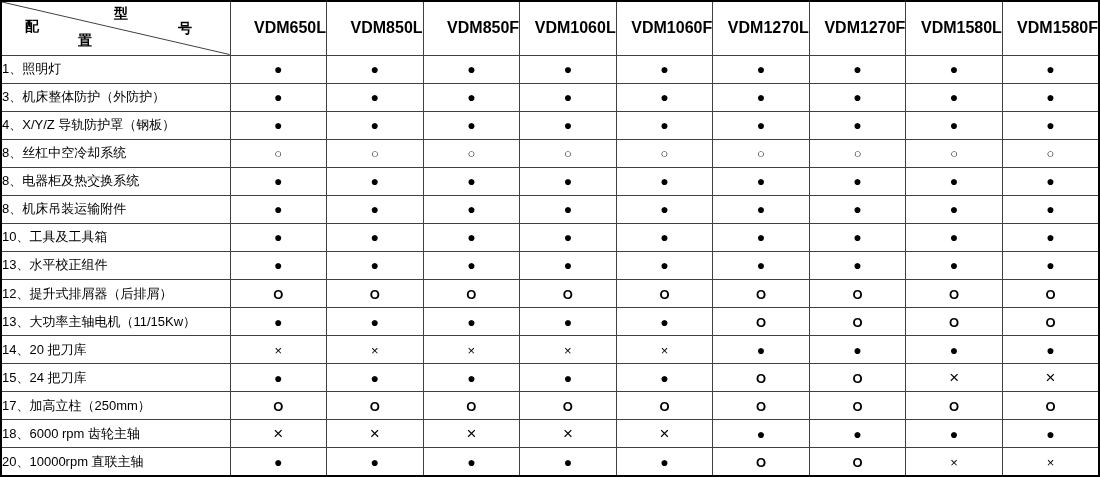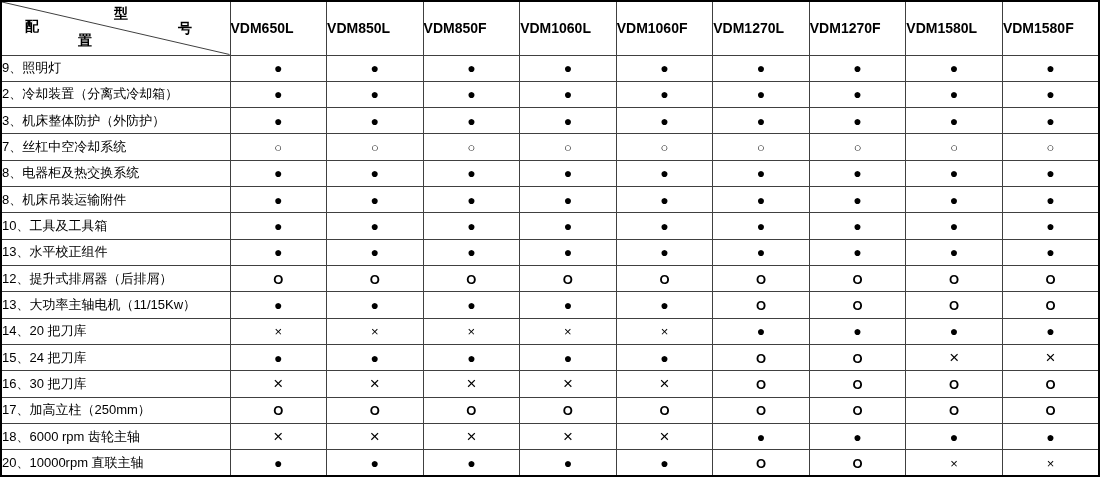--- a/index.html
+++ b/index.html
@@ -29,23 +29,23 @@
   }
   table.spec th,table.spec td{
     border:1px solid var(--grid);
     padding:0;
     vertical-align:middle;
     overflow:hidden;
   }
   thead tr{height:54px;}
   tbody tr{height:21px;}
   th.model{
-    font-size:14px;
+    font-size:16px;
     font-weight:bold;
-    text-align:left;
+    text-align:right;
     white-space:nowrap;
     color:var(--text);
   }
   th.corner{
     position:relative;
     padding:0;
   }
   th.corner svg{
     position:absolute;left:0;top:0;
     width:100%;height:100%;
@@ -113,33 +113,21 @@
         <th class="model">VDM1060L</th>
         <th class="model">VDM1060F</th>
         <th class="model">VDM1270L</th>
         <th class="model">VDM1270F</th>
         <th class="model">VDM1580L</th>
         <th class="model">VDM1580F</th>
       </tr>
     </thead>
     <tbody id="spec-body">
         <tr>
-          <td class="label">9、照明灯</td>
-          <td class="cell"><span class="sym sym-B">●</span></td>
-          <td class="cell"><span class="sym sym-B">●</span></td>
-          <td class="cell"><span class="sym sym-B">●</span></td>
-          <td class="cell"><span class="sym sym-B">●</span></td>
-          <td class="cell"><span class="sym sym-B">●</span></td>
-          <td class="cell"><span class="sym sym-B">●</span></td>
-          <td class="cell"><span class="sym sym-B">●</span></td>
-          <td class="cell"><span class="sym sym-B">●</span></td>
-          <td class="cell"><span class="sym sym-B">●</span></td>
-        </tr>
-        <tr>
-          <td class="label">2、冷却装置（分离式冷却箱）</td>
+          <td class="label">1、照明灯</td>
           <td class="cell"><span class="sym sym-B">●</span></td>
           <td class="cell"><span class="sym sym-B">●</span></td>
           <td class="cell"><span class="sym sym-B">●</span></td>
           <td class="cell"><span class="sym sym-B">●</span></td>
           <td class="cell"><span class="sym sym-B">●</span></td>
           <td class="cell"><span class="sym sym-B">●</span></td>
           <td class="cell"><span class="sym sym-B">●</span></td>
           <td class="cell"><span class="sym sym-B">●</span></td>
           <td class="cell"><span class="sym sym-B">●</span></td>
         </tr>
@@ -149,21 +137,33 @@
           <td class="cell"><span class="sym sym-B">●</span></td>
           <td class="cell"><span class="sym sym-B">●</span></td>
           <td class="cell"><span class="sym sym-B">●</span></td>
           <td class="cell"><span class="sym sym-B">●</span></td>
           <td class="cell"><span class="sym sym-B">●</span></td>
           <td class="cell"><span class="sym sym-B">●</span></td>
           <td class="cell"><span class="sym sym-B">●</span></td>
           <td class="cell"><span class="sym sym-B">●</span></td>
         </tr>
         <tr>
-          <td class="label">7、丝杠中空冷却系统</td>
+          <td class="label">4、X/Y/Z 导轨防护罩（钢板）</td>
+          <td class="cell"><span class="sym sym-B">●</span></td>
+          <td class="cell"><span class="sym sym-B">●</span></td>
+          <td class="cell"><span class="sym sym-B">●</span></td>
+          <td class="cell"><span class="sym sym-B">●</span></td>
+          <td class="cell"><span class="sym sym-B">●</span></td>
+          <td class="cell"><span class="sym sym-B">●</span></td>
+          <td class="cell"><span class="sym sym-B">●</span></td>
+          <td class="cell"><span class="sym sym-B">●</span></td>
+          <td class="cell"><span class="sym sym-B">●</span></td>
+        </tr>
+        <tr>
+          <td class="label">8、丝杠中空冷却系统</td>
           <td class="cell"><span class="sym sym-C">○</span></td>
           <td class="cell"><span class="sym sym-C">○</span></td>
           <td class="cell"><span class="sym sym-C">○</span></td>
           <td class="cell"><span class="sym sym-C">○</span></td>
           <td class="cell"><span class="sym sym-C">○</span></td>
           <td class="cell"><span class="sym sym-C">○</span></td>
           <td class="cell"><span class="sym sym-C">○</span></td>
           <td class="cell"><span class="sym sym-C">○</span></td>
           <td class="cell"><span class="sym sym-C">○</span></td>
         </tr>
@@ -255,32 +255,20 @@
           <td class="label">15、24 把刀库</td>
           <td class="cell"><span class="sym sym-B">●</span></td>
           <td class="cell"><span class="sym sym-B">●</span></td>
           <td class="cell"><span class="sym sym-B">●</span></td>
           <td class="cell"><span class="sym sym-B">●</span></td>
           <td class="cell"><span class="sym sym-B">●</span></td>
           <td class="cell"><span class="sym sym-O">O</span></td>
           <td class="cell"><span class="sym sym-O">O</span></td>
           <td class="cell"><span class="sym sym-X">×</span></td>
           <td class="cell"><span class="sym sym-X">×</span></td>
-        </tr>
-        <tr>
-          <td class="label">16、30 把刀库</td>
-          <td class="cell"><span class="sym sym-X">×</span></td>
-          <td class="cell"><span class="sym sym-X">×</span></td>
-          <td class="cell"><span class="sym sym-X">×</span></td>
-          <td class="cell"><span class="sym sym-X">×</span></td>
-          <td class="cell"><span class="sym sym-X">×</span></td>
-          <td class="cell"><span class="sym sym-O">O</span></td>
-          <td class="cell"><span class="sym sym-O">O</span></td>
-          <td class="cell"><span class="sym sym-O">O</span></td>
-          <td class="cell"><span class="sym sym-O">O</span></td>
         </tr>
         <tr>
           <td class="label">17、加高立柱（250mm）</td>
           <td class="cell"><span class="sym sym-O">O</span></td>
           <td class="cell"><span class="sym sym-O">O</span></td>
           <td class="cell"><span class="sym sym-O">O</span></td>
           <td class="cell"><span class="sym sym-O">O</span></td>
           <td class="cell"><span class="sym sym-O">O</span></td>
           <td class="cell"><span class="sym sym-O">O</span></td>
           <td class="cell"><span class="sym sym-O">O</span></td>

